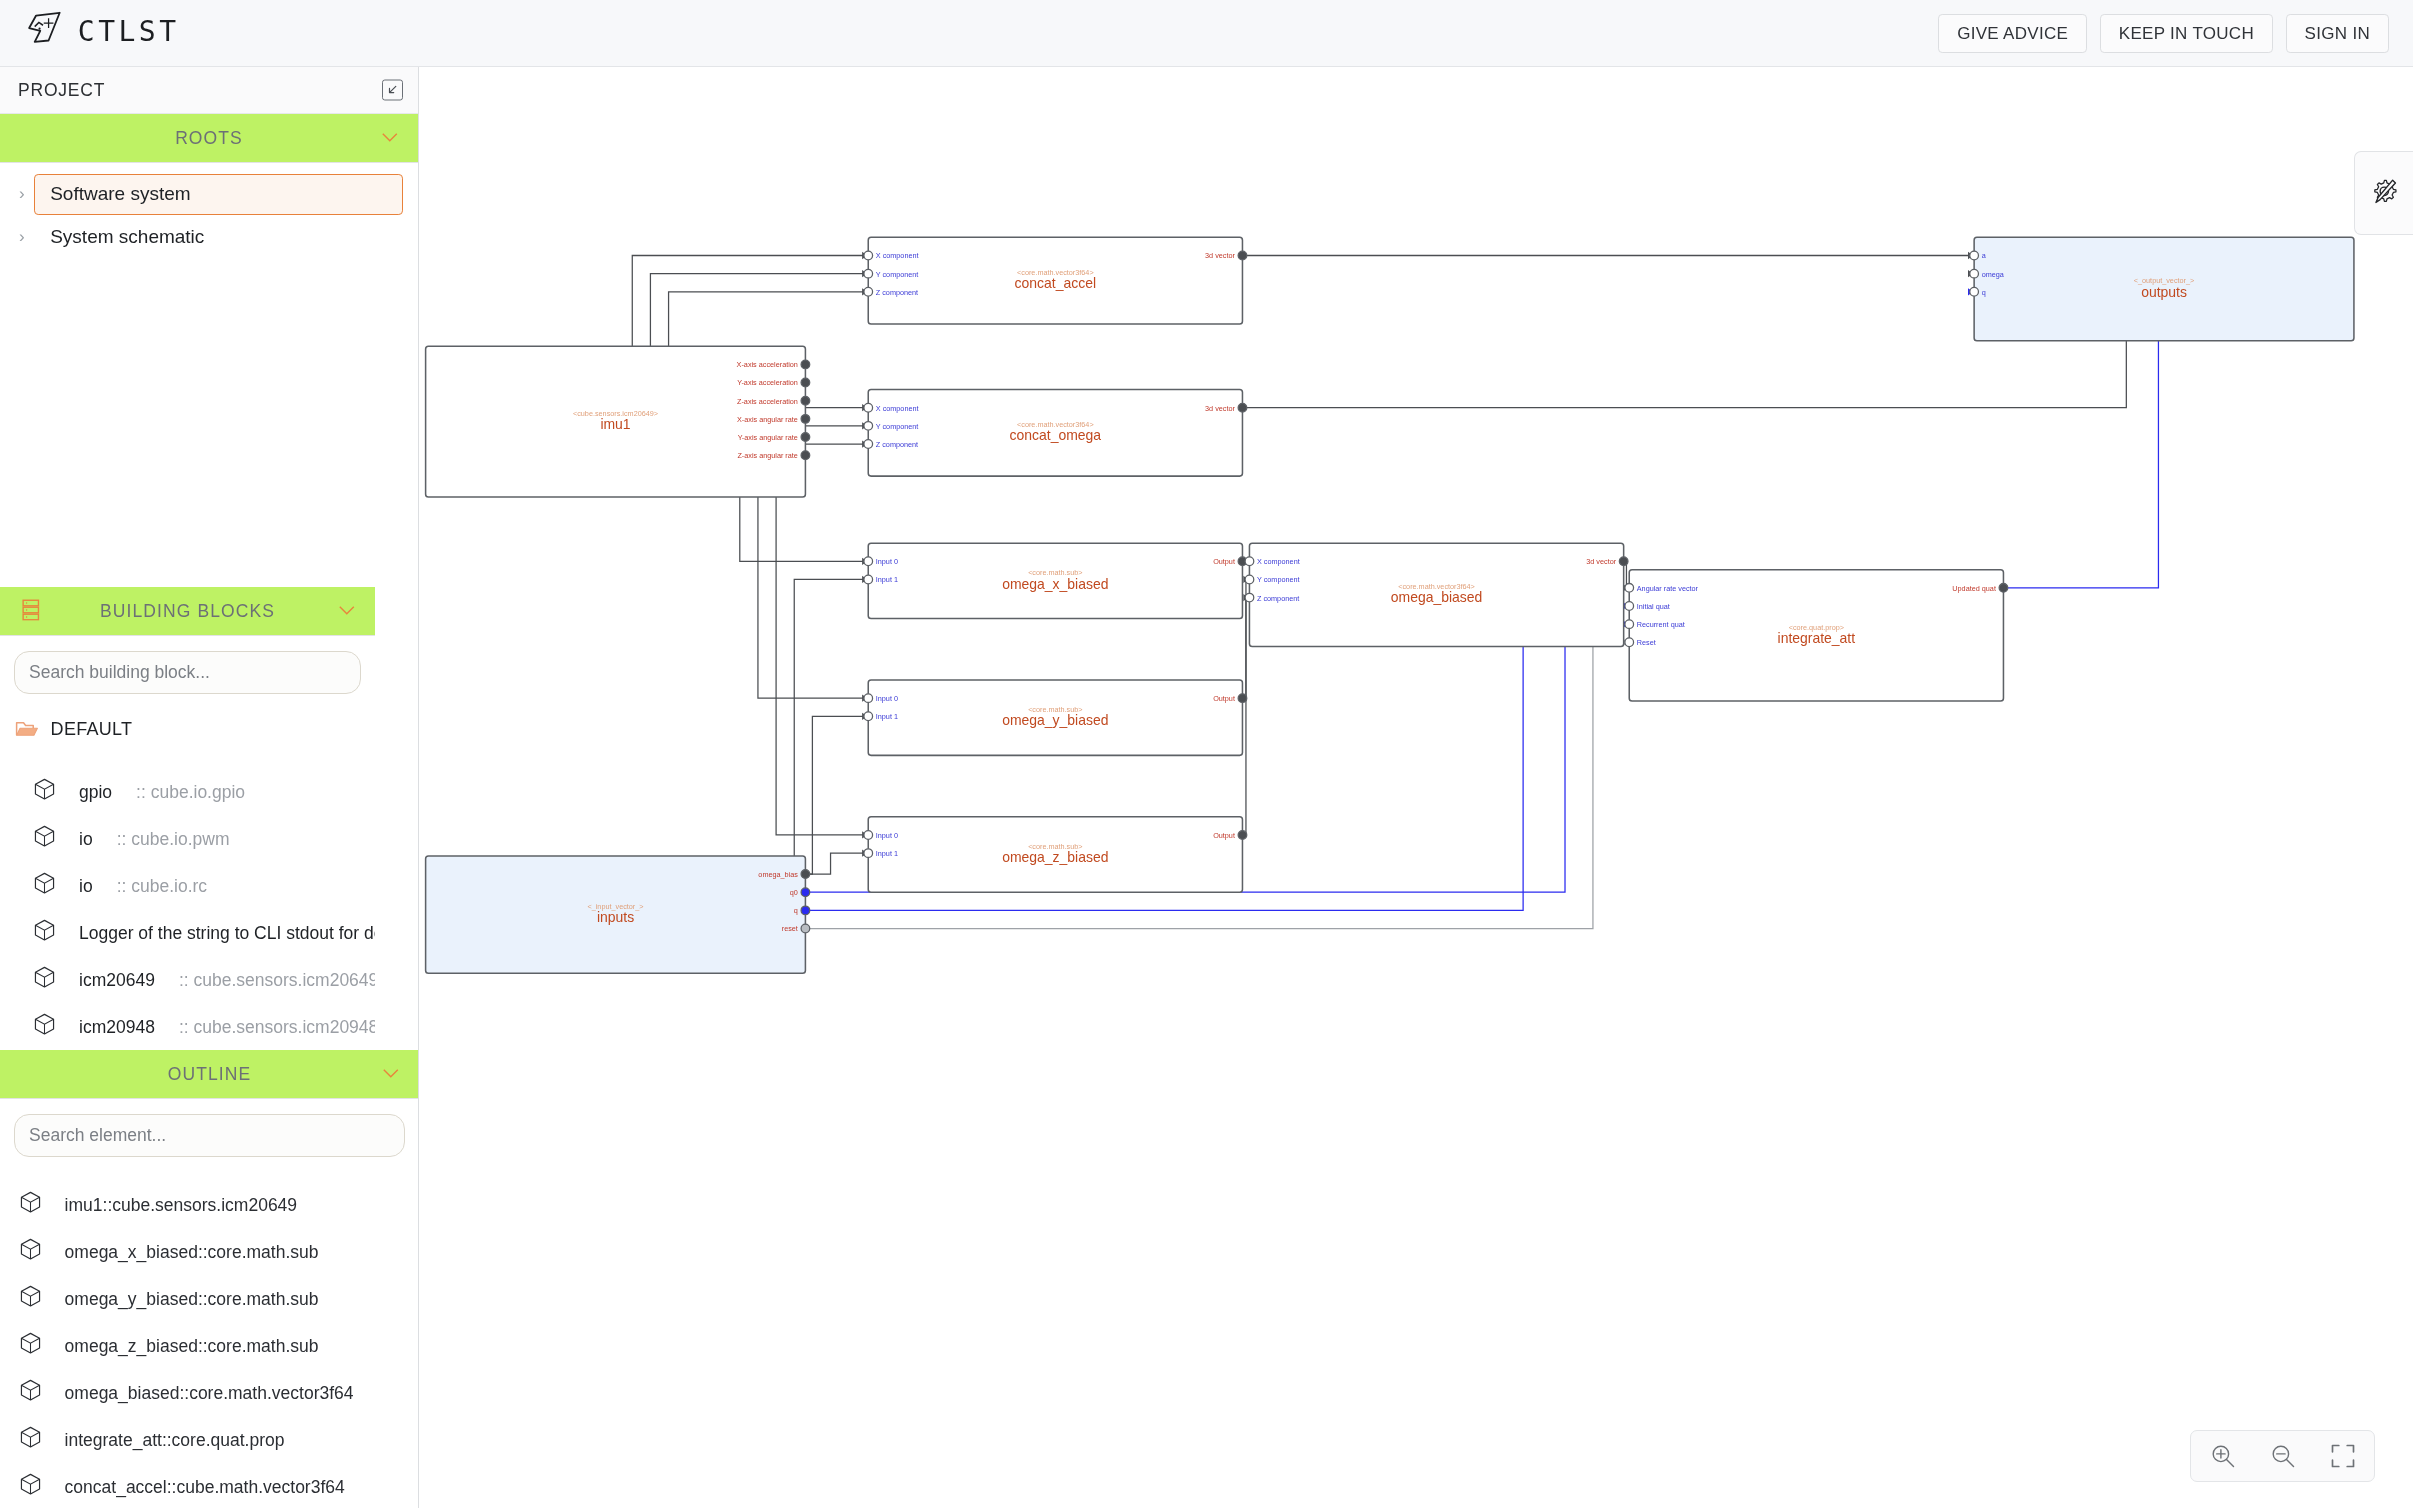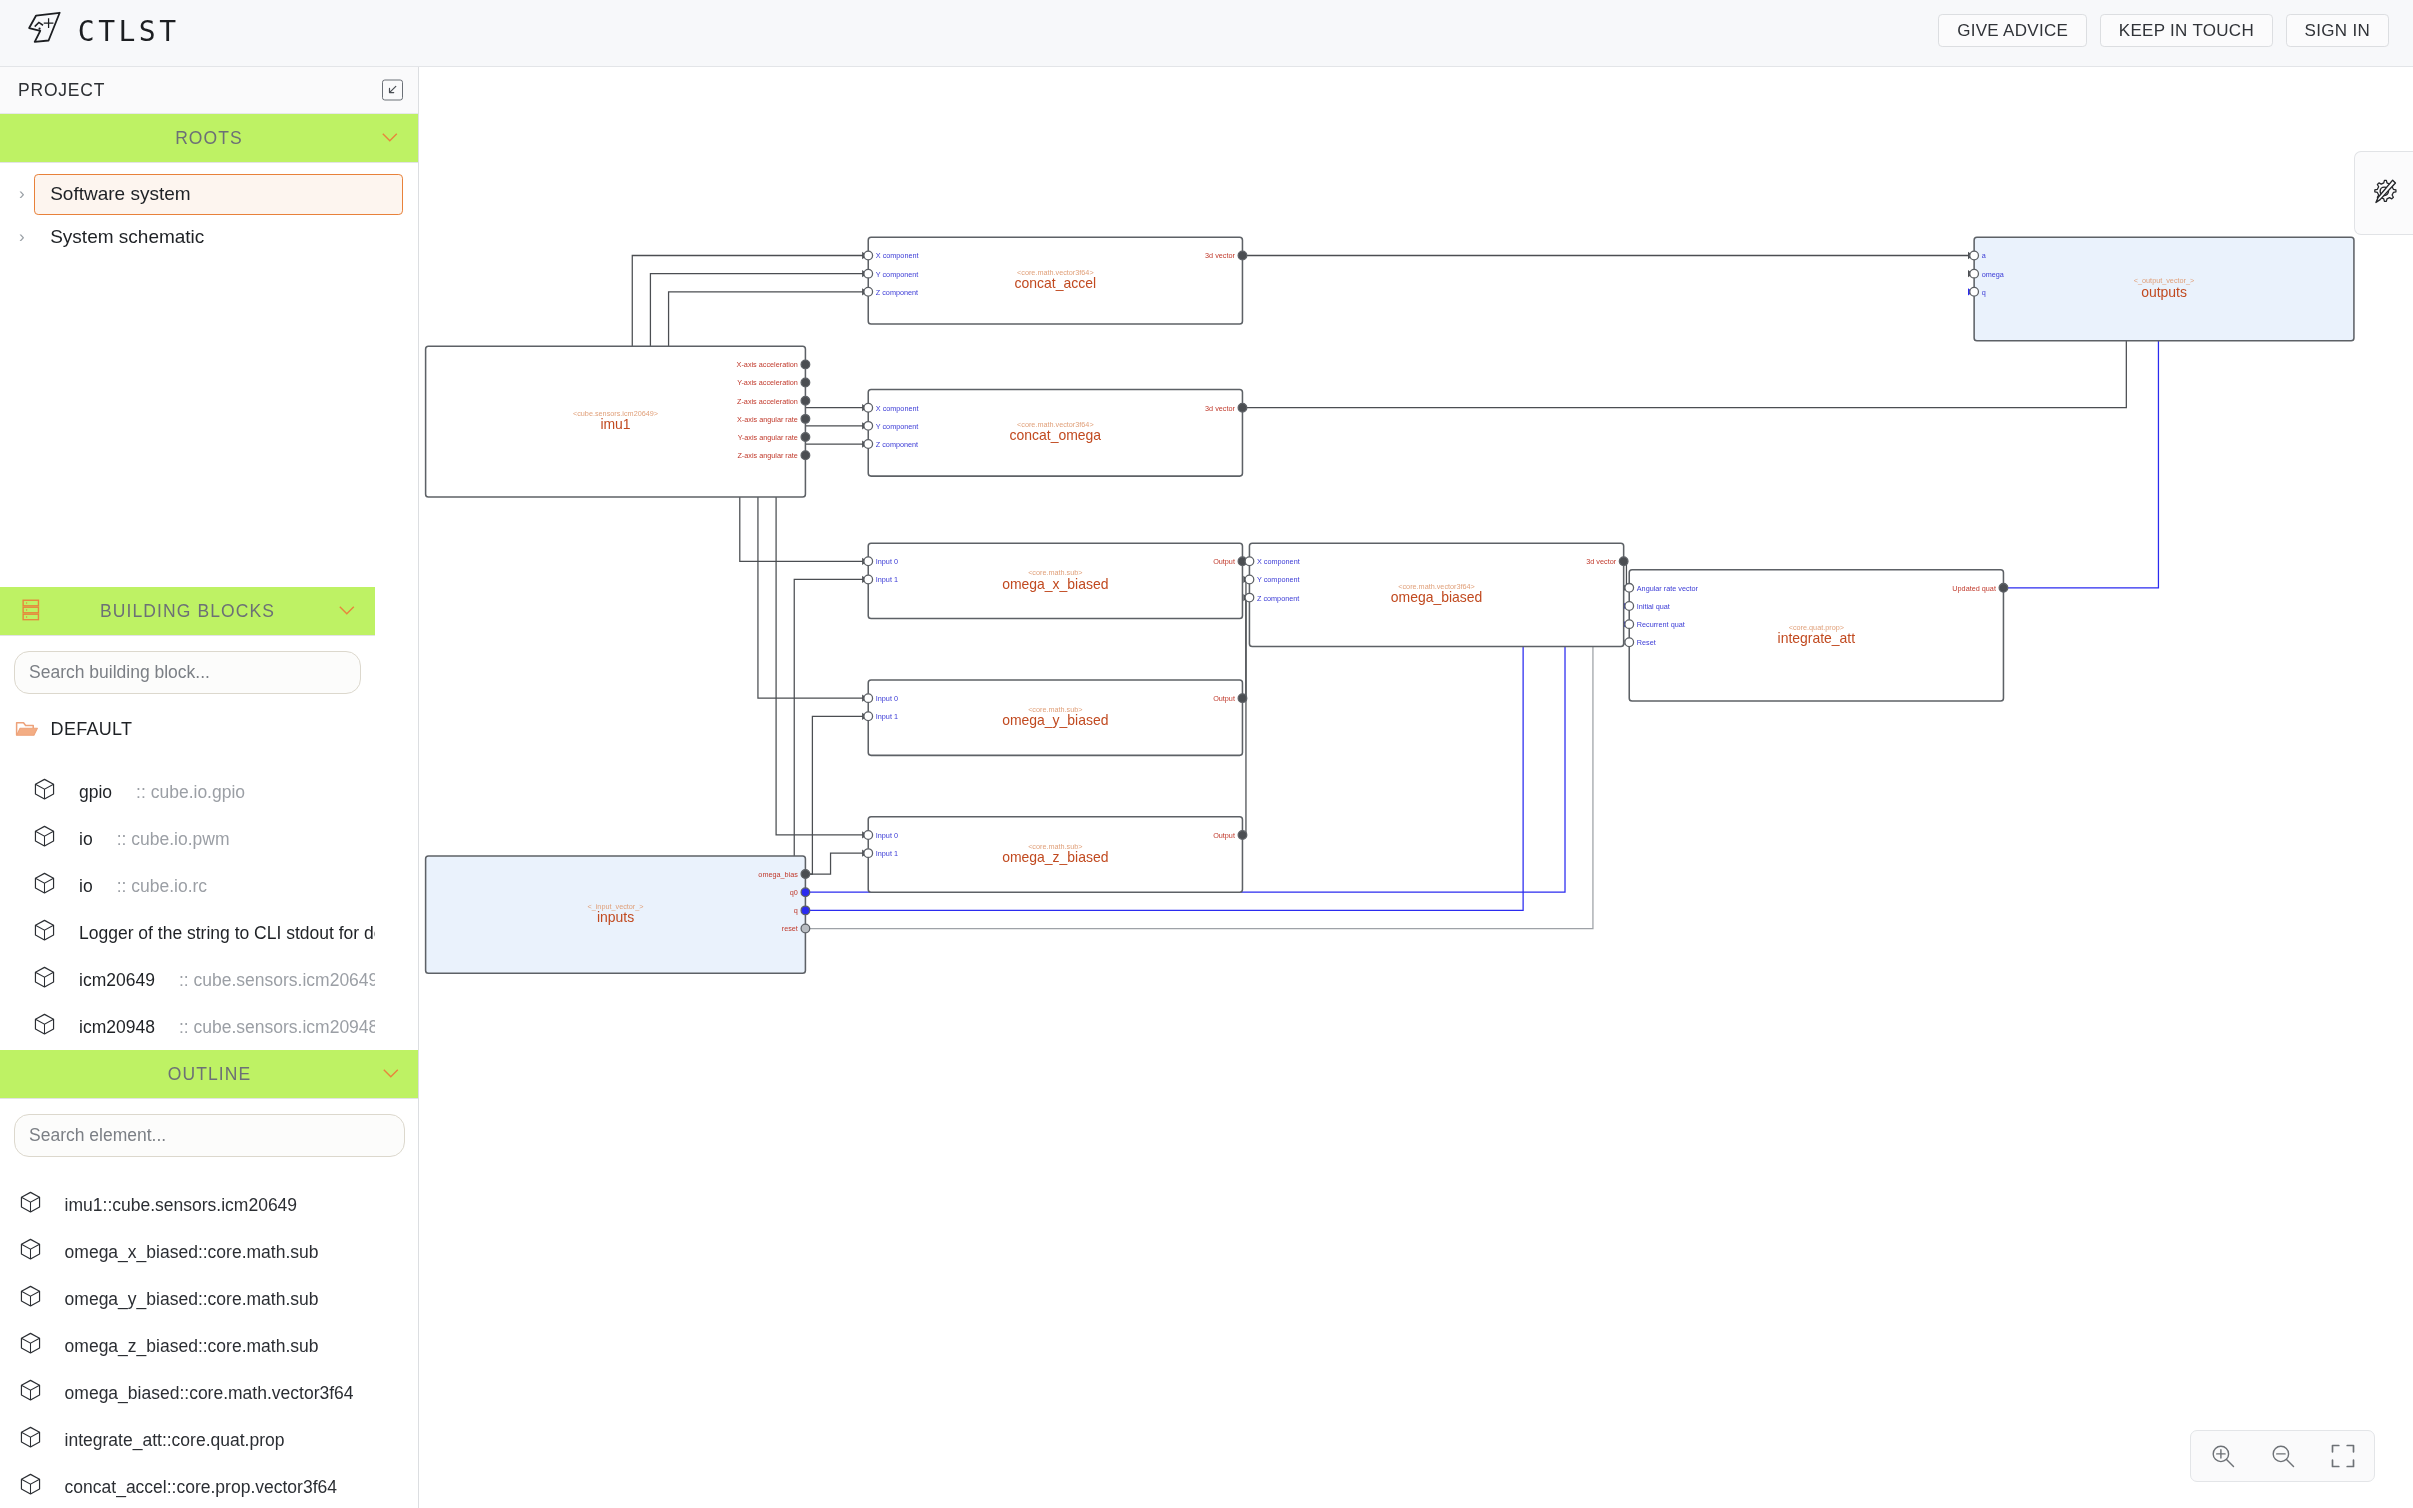--- a/index.html
+++ b/index.html
@@ -35,21 +35,21 @@
   }
   .header-title .org { color: #878c93; }
   .header-title .sep { color: #878c93; }
   .header-title .proj { color: #22252a; }
   .ext-link { margin-left: 9.8px; display: inline-block; vertical-align: -1.4px; }
   .header-actions {
     position: absolute; right: 24px; top: 14px;
     display: flex; gap: 12.6px;
   }
   .hbtn {
-    height: 33px; padding: 0 18px;
+    height: 39px; padding: 0 18px;
     background: #fbfbfc; border: 0.7px solid #dcdee1; border-radius: 4.2px;
     color: #303338; font-size: 17px; letter-spacing: 0.3px;
     display: flex; align-items: center; justify-content: center;
     cursor: pointer; white-space: nowrap;
   }
 
   
   .sidebar {
     position: absolute; left: 0; top: 67px;
     width: 419px; height: 1441px;
@@ -363,21 +363,21 @@
               <path d="M15 2 L28 9 L28 23 L15 30 L2 23 L2 9 Z" fill="none" stroke="#2b2e33" stroke-width="1.7" stroke-linejoin="round"></path>
               <path d="M2 9 L15 16 L28 9 M15 16 L15 30" fill="none" stroke="#2b2e33" stroke-width="1.5"></path>
             </svg></span>
         <span class="ol-text">integrate_att::core.quat.prop</span>
       </div>
       <div class="ol-row">
         <span><svg width="21" height="22.3" viewBox="0 0 30 32">
               <path d="M15 2 L28 9 L28 23 L15 30 L2 23 L2 9 Z" fill="none" stroke="#2b2e33" stroke-width="1.7" stroke-linejoin="round"></path>
               <path d="M2 9 L15 16 L28 9 M15 16 L15 30" fill="none" stroke="#2b2e33" stroke-width="1.5"></path>
             </svg></span>
-        <span class="ol-text">concat_accel::core.prop.vector3f64</span>
+        <span class="ol-text">concat_accel::cube.math.vector3f64</span>
       </div>
       <div class="ol-row">
         
         
       </div>
     </div>
   </div>
 </div>
 
 <div class="canvas">

